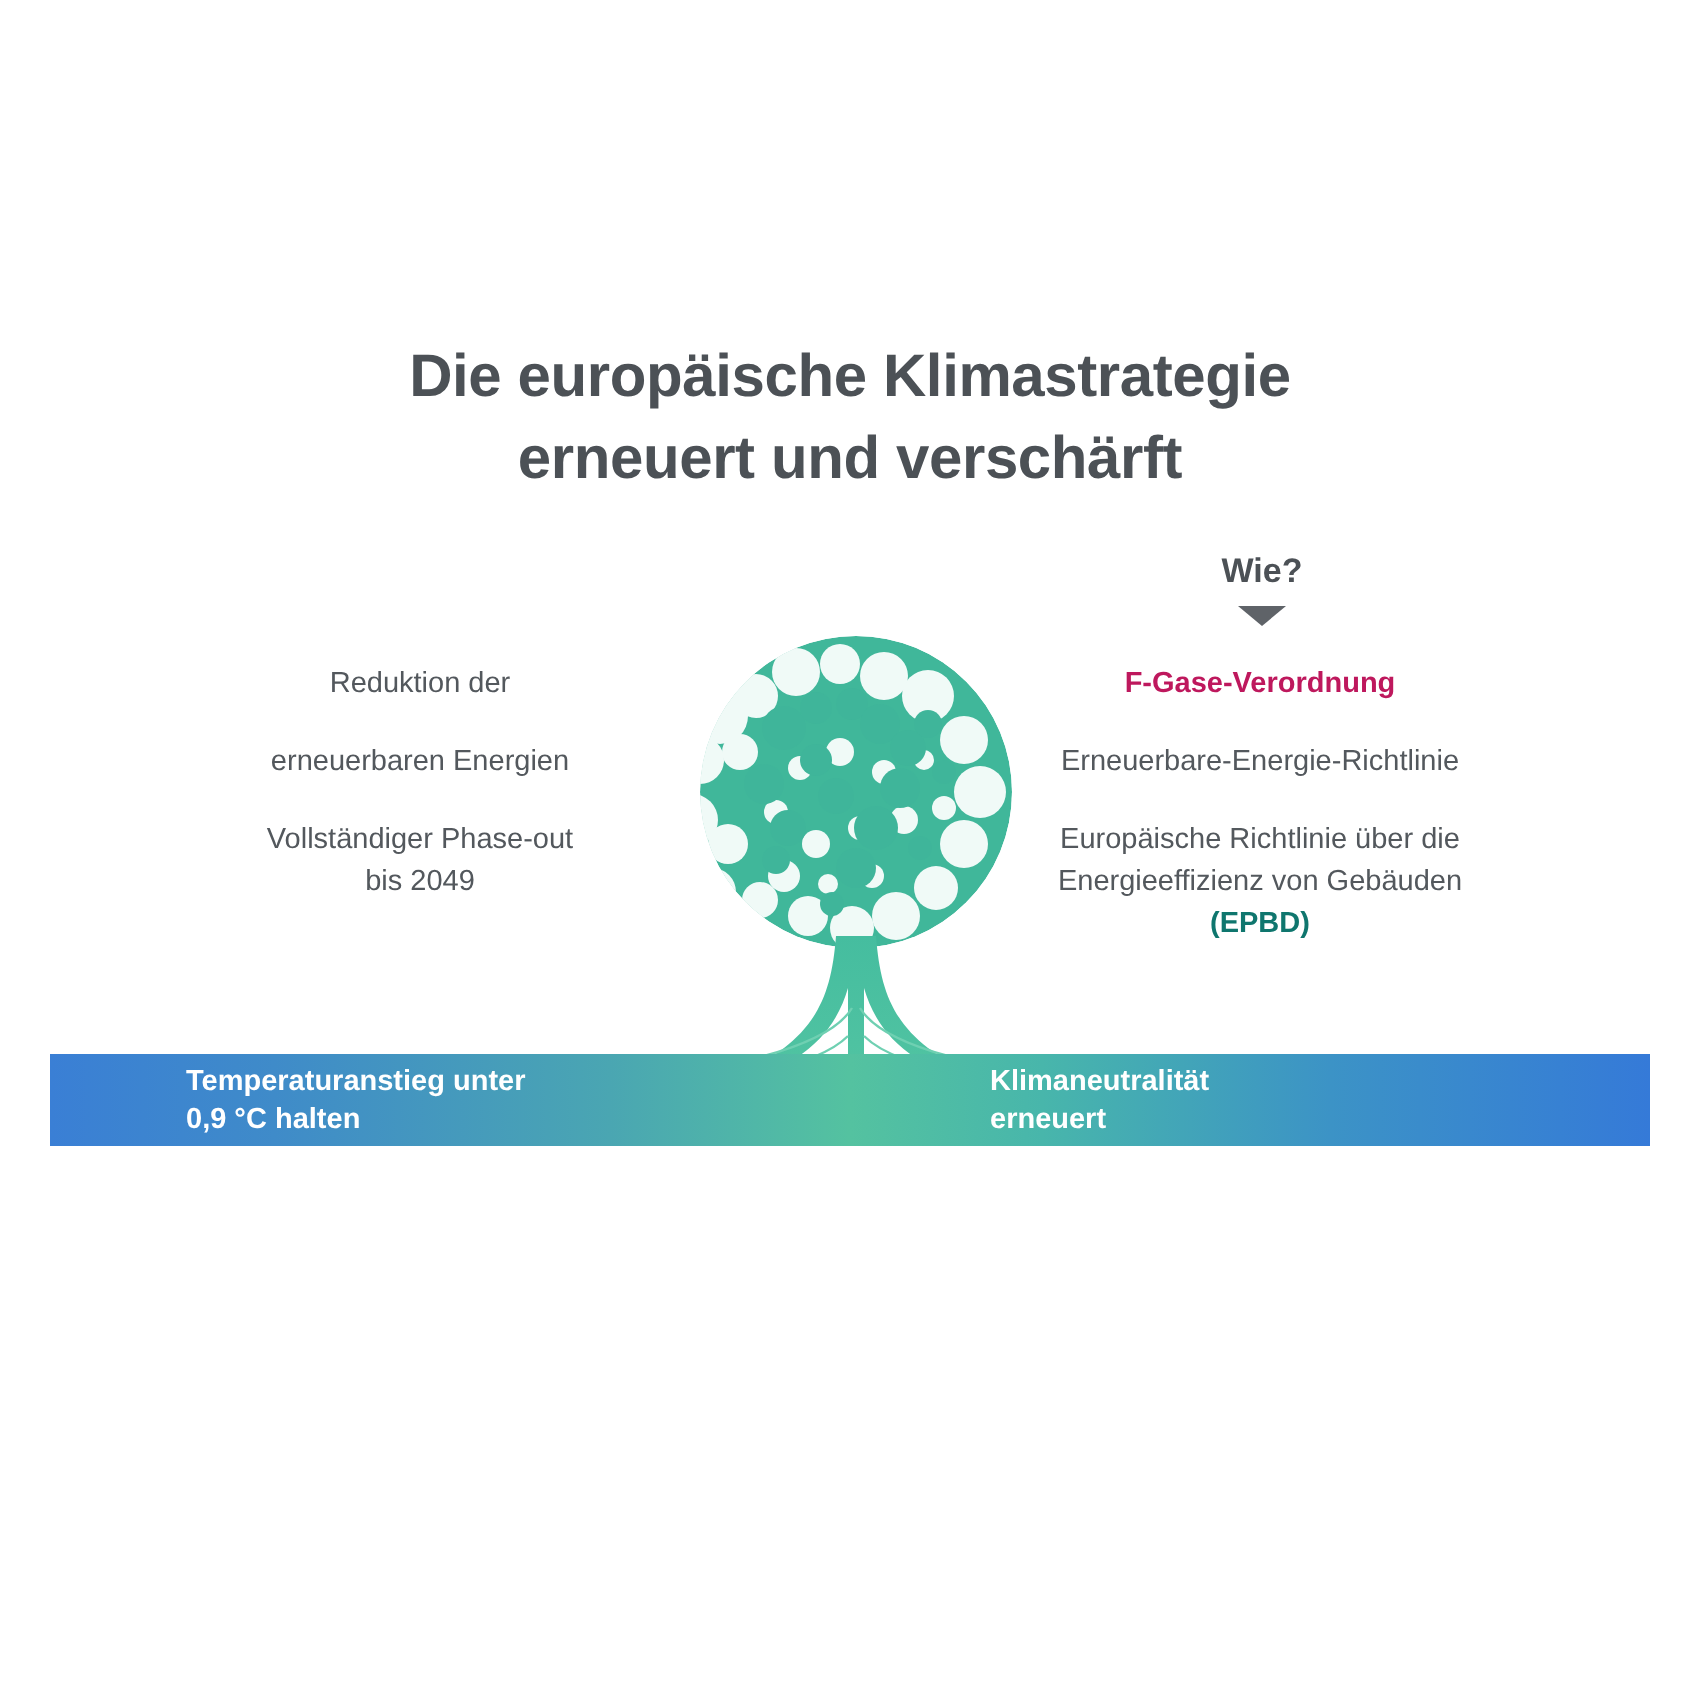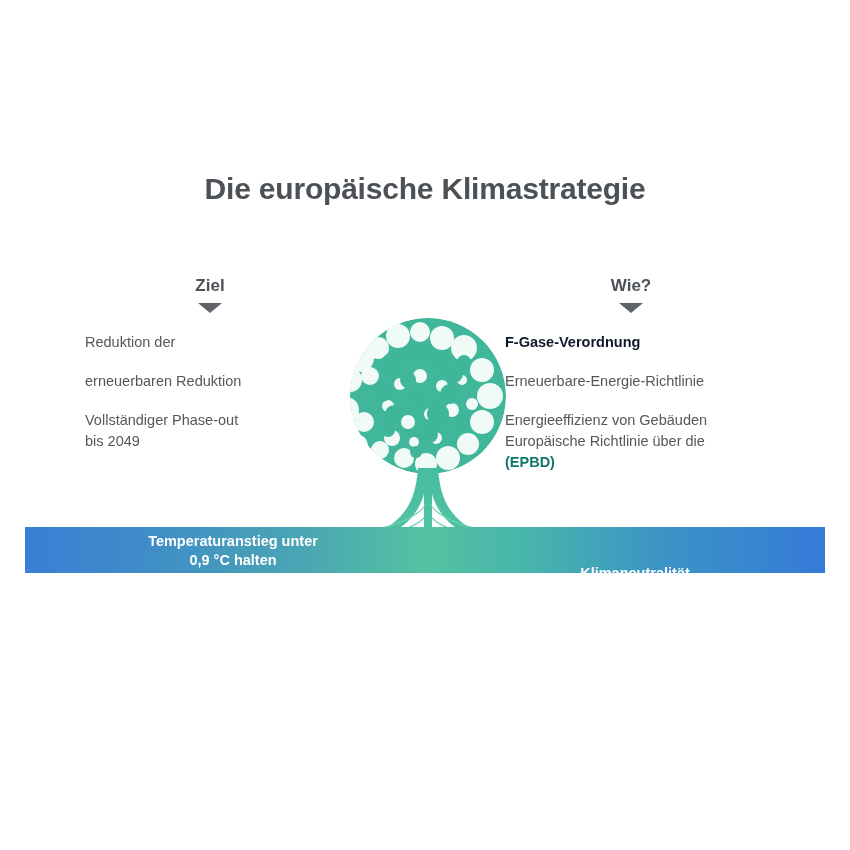--- a/index.html
+++ b/index.html
@@ -60,105 +60,102 @@
     border-top: 10px solid #5f6368;
     margin: 7px auto 0 auto;
   }
   #head-ziel { left: 110px; top: 276px; }
   #head-wie  { left: 531px; top: 276px; }
 
   
   .col-list {
     position: absolute;
     width: 250px;
-    text-align: left;
+    text-align: center;
     font-size: 14.5px;
     line-height: 21px;
     color: #53585d;
   }
   #list-left  { left: 85px;  top: 332px; }
   #list-right { left: 505px; top: 332px; }
 
   .list-item { margin-bottom: 18px; }
-  .list-item.bold { font-weight: bold; color: #0f172a; }
+  .list-item.bold { font-weight: bold; color: #be185d; }
   .list-item .b { font-weight: bold; color: #0f766e; }
 
   
   .bottom-bar {
     position: absolute;
     left: 25px;
     top: 527px;
     width: 800px;
     height: 46px;
     background: linear-gradient(to right, #3a7fd5 0%, #3f8bc9 14%, #4aa6b2 35%, #54c2a0 50%, #48b6ab 62%, #3c93c6 80%, #357ad8 100%);
   }
   .bar-text {
     position: absolute;
-    text-align: center;
+    text-align: left;
     color: #ffffff;
     font-size: 14.5px;
     font-weight: bold;
     line-height: 19px;
     top: 532px;
     width: 280px;
   }
   #bar-text-left  { left: 93px; }
-  #bar-text-right { left: 495px; margin-top: 32px; }
+  #bar-text-right { left: 495px; }
 
   
   #tree-graphic {
     position: absolute;
     left: 330px;
     top: 318px;
     width: 196px;
     height: 256px;
   }
 </style>
 </head>
 <body>
 
 <div id="infographic">
 
   <div class="title-block">
     <div class="title-line">Die europäische Klimastrategie</div>
-  </div>
-
-  <div class="col-head" id="head-ziel">
-    <div class="head-label">Ziel</div>
-    <div class="arrow-down"></div>
-  </div>
+    <div class="title-line">erneuert und verschärft</div>
+  </div>
+
 
   <div class="col-head" id="head-wie">
     <div class="head-label">Wie?</div>
     <div class="arrow-down"></div>
   </div>
 
   <div class="col-list" id="list-left">
     <div class="list-item">
       <div>Reduktion der</div>
     </div>
     <div class="list-item">
-      <div>erneuerbaren Reduktion</div>
+      <div>erneuerbaren Energien</div>
     </div>
     <div class="list-item">
       <div>Vollständiger Phase-out</div>
       <div>bis 2049</div>
     </div>
   </div>
 
   <div class="col-list" id="list-right">
     <div class="list-item bold">
       <div>F-Gase-Verordnung</div>
     </div>
     <div class="list-item">
       <div>Erneuerbare-Energie-Richtlinie</div>
     </div>
     <div class="list-item">
+      <div>Europäische Richtlinie über die</div>
       <div>Energieeffizienz von Gebäuden</div>
-      <div>Europäische Richtlinie über die</div>
       <div class="b">(EPBD)</div>
     </div>
   </div>
 
   <svg id="tree-graphic" viewBox="0 0 196 256">
     <defs>
       <clipPath id="globeClip">
         <circle cx="98" cy="78" r="78"></circle>
       </clipPath>
       <linearGradient id="trunkGrad" x1="0" y1="0" x2="0" y2="1">

